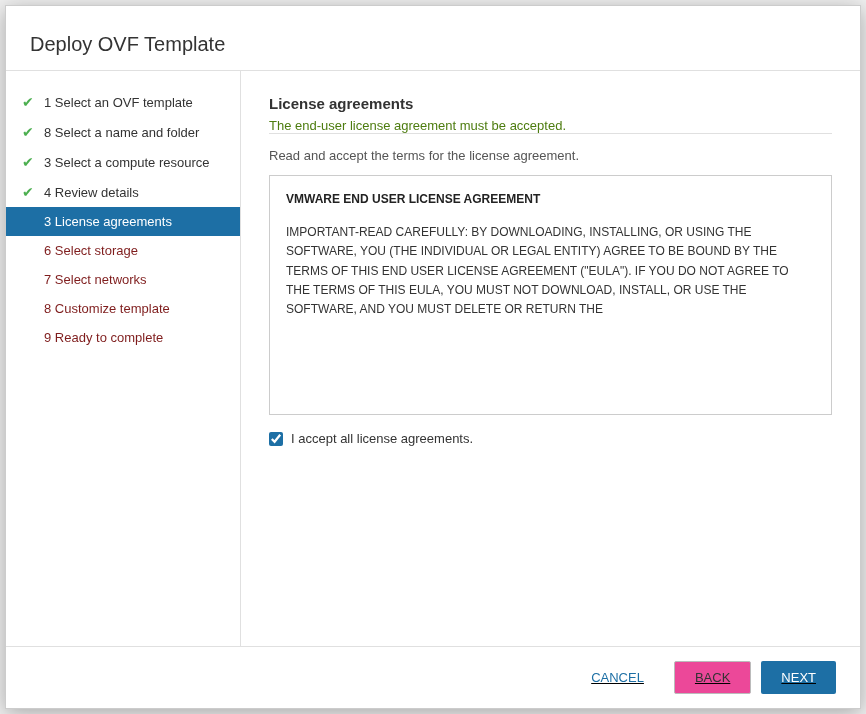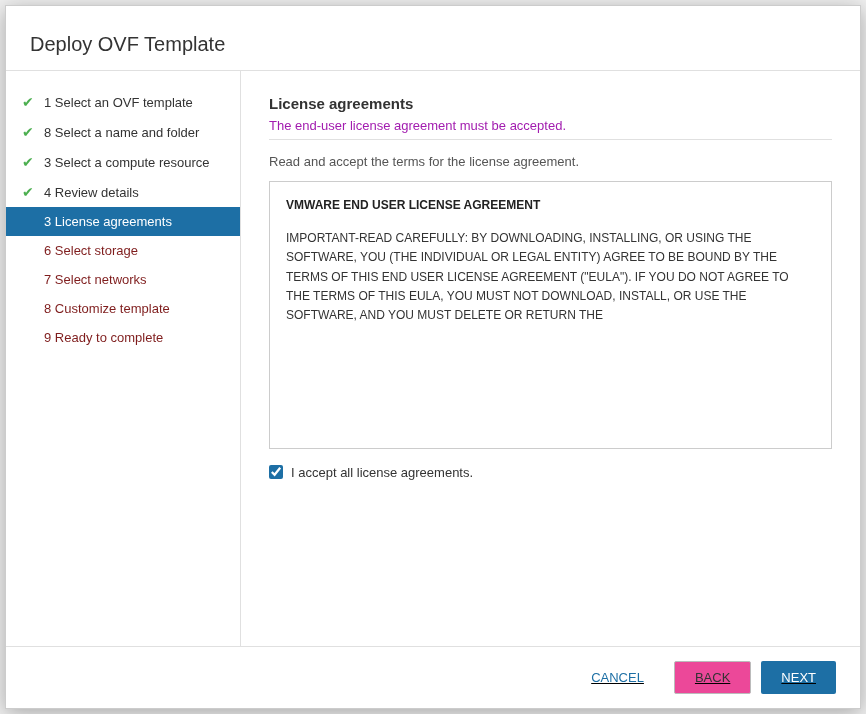--- a/index.html
+++ b/index.html
@@ -78,36 +78,36 @@
       flex-direction: column;
     }
     .section-title {
       font-size: 15px;
       font-weight: 600;
       color: #333;
       margin-bottom: 6px;
     }
     .section-subtitle {
       font-size: 13px;
-      color: #a21caf;
-      margin-bottom: 6px;
+      color: #4d7c0f;
+      margin-bottom: 0;
     }
     .divider {
       border: none;
       border-top: 1px solid #e0e0e0;
       margin-bottom: 14px;
     }
     .instruction-text {
       font-size: 13px;
       color: #555;
       margin-bottom: 12px;
     }
     .license-text-area {
       width: 100%;
-      height: 268px;
+      height: 240px;
       border: 1px solid #ccc;
       overflow-y: scroll;
       padding: 14px 16px;
       font-size: 12px;
       color: #333;
       line-height: 1.6;
       background: #fff;
       resize: none;
     }
     .license-text-area::-webkit-scrollbar {
@@ -125,20 +125,21 @@
       margin-bottom: 14px;
       color: #222;
     }
     .license-para {
       margin-bottom: 16px;
       font-size: 12px;
       color: #333;
     }
     .accept-row {
       display: flex;
+      align-items: center;
       gap: 8px;
       margin-top: 16px;
     }
     .accept-row input[type="checkbox"] {
       width: 14px;
       height: 14px;
       accent-color: #1d6fa5;
       cursor: pointer;
     }
     .accept-label {

